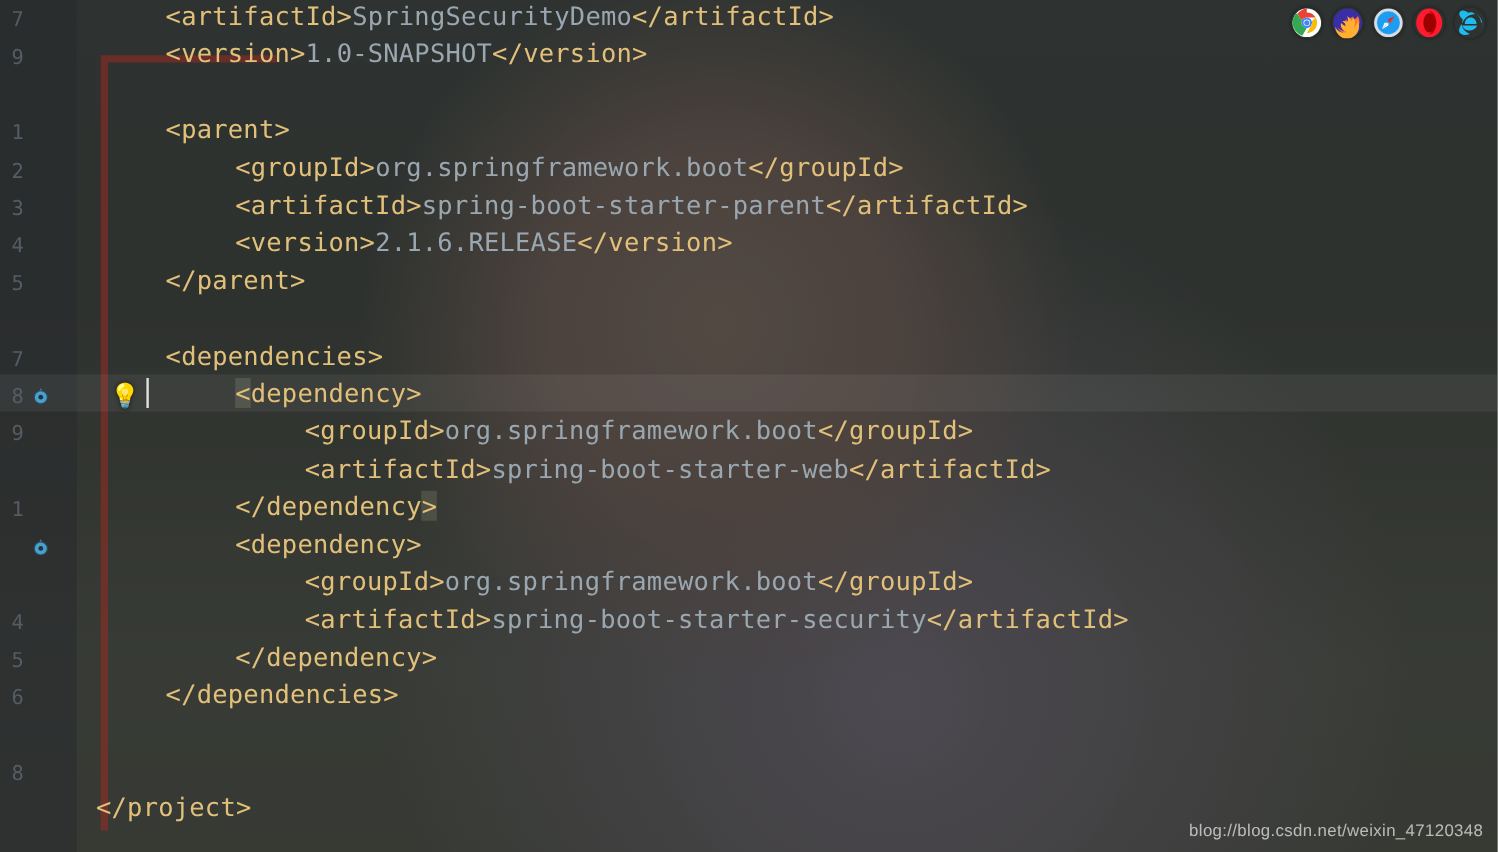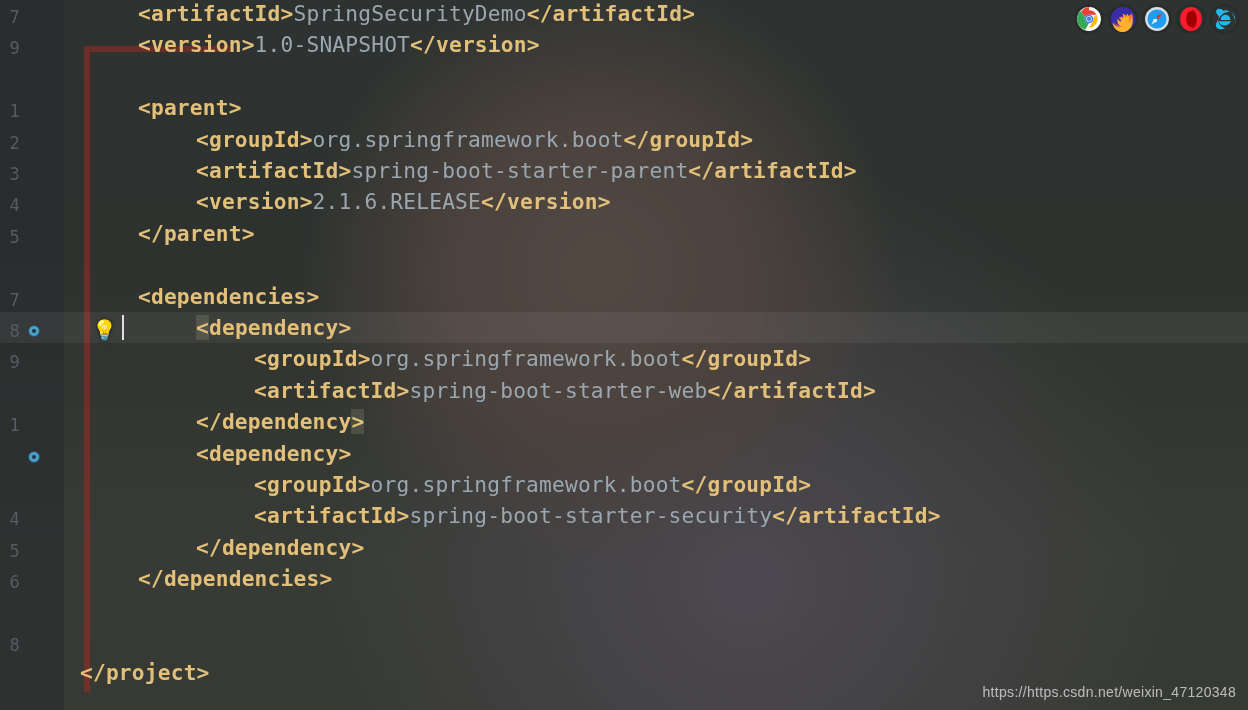--- a/index.html
+++ b/index.html
@@ -27,21 +27,21 @@
     position:absolute;left:0;top:0;width:64px;height:100%;
     background:rgba(40,42,46,.55);
   }
   .ln{position:absolute;left:0;width:20px;text-align:right;color:#555c64;font-size:17px;}
   .ico{position:absolute;left:26px;width:18px;text-align:center;}
   .text{position:absolute;left:80px;right:0;}
   .row{position:absolute;left:0;right:0;height:31.4px;}
   .row.cur{background:rgba(255,255,255,.06);}
   .row.cur::after{content:"";position:absolute;left:122px;top:3px;width:2px;height:25px;background:#e0e0e0;}
   
-  .tag{color:#e2c07a;font-weight:bold;} 
+  .tag{color:#e2c07a;} 
   .val{color:#9aa7b0;text-align:right;} 
   .hl{background:rgba(255,255,200,.12);}
   
   .bulb{color:#f2c14e;font-size:20px;filter:drop-shadow(0 0 2px rgba(0,0,0,.6));}
   
   .ovr{position:relative;display:inline-block;width:16px;height:26px;}
   .ovr .arr{position:absolute;left:3px;top:-2px;color:#8a6fbf;font-size:13px;}
   .ovr .cir{position:absolute;left:1px;top:11px;width:12px;height:12px;border-radius:50%;
     background:#4aa0c9;border:1px solid #294a5c;box-sizing:border-box;}
   .ovr .cir::after{content:"";position:absolute;left:3px;top:3px;width:4px;height:4px;border-radius:50%;background:#1b3747;}
@@ -91,13 +91,13 @@
         <ellipse cx="24" cy="24" rx="9" ry="15" fill="#9c0000"></ellipse>
         <ellipse cx="24" cy="24" rx="6" ry="12" fill="#fff" opacity="0"></ellipse>
         <path fill="#a70000" d="M24 6c6 0 11 8 11 18s-5 18-11 18c4-2 7-9 7-18s-3-16-7-18z"></path>
       </svg></div>
     <div class="bic"><svg viewBox="0 0 48 48">
         <circle cx="24" cy="24" r="22" fill="#fff" opacity="0"></circle>
         <path fill="#1ebbee" d="M38 26H16c0-6 4-10 9-10s9 4 9 10zm3-2c0-9-7-16-16-16-3 0-6 1-8 2 5-3 12-3 15 1-8-1-17 5-20 14 0-2 0-4 1-6C7 14 6 8 10 6c3-2 8 0 12 3 1 0 2-1 3-1 10 0 18 8 18 18 0 3-1 6-2 8 3-5 3-12 0-10zm-29 4h23c-2 5-7 8-12 8-5 0-9-3-11-8zM9 40c-3-2-2-8 2-14 1 7 6 13 13 15-6 3-12 2-15-1z"></path>
       </svg></div>
   </div>
 
-<div id="wm">https://https.csdn.net/weixin_47120348</div>
+<div id="wm">blog://blog.csdn.net/weixin_47120348</div>
 
 </body></html>

